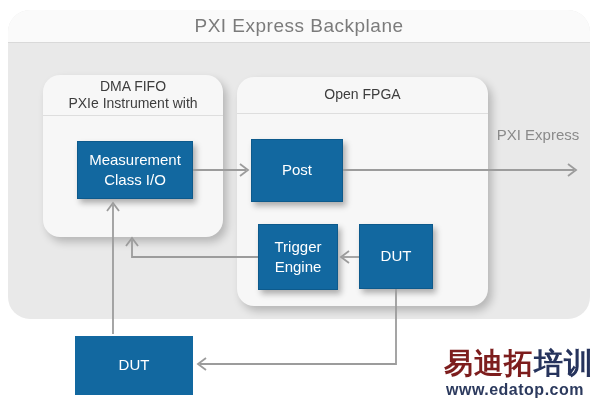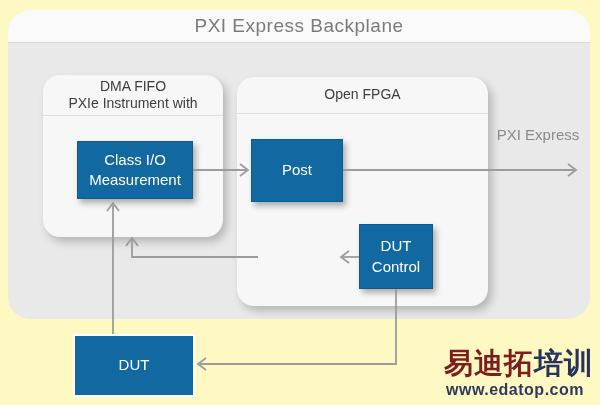--- a/index.html
+++ b/index.html
@@ -1,16 +1,16 @@
 <!DOCTYPE html>
 <html><head>
 <meta charset="utf-8">
 <style>
   html,body{margin:0;padding:0;background:#000;}
-  .stage{position:relative;width:600px;height:405px;background:#fef9c3;overflow:hidden;
+  .stage{position:relative;width:600px;height:405px;background:#ffffff;overflow:hidden;
          font-family:"Liberation Sans", sans-serif;}
 
   
   .backplane{position:absolute;left:8px;top:10px;width:582px;height:309px;
              background:#e9e9e9;border-radius:22px;}
   .backplane-header{position:absolute;left:0;top:0;width:100%;height:32px;
              background:#fafafa;border-radius:22px 22px 0 0;
              border-bottom:1px solid #d9d9d9;
              display:flex;align-items:center;justify-content:center;}
   .backplane-title{font-size:19px;color:#7b7b7b;letter-spacing:0.5px;}
@@ -73,32 +73,35 @@
     </div>
   </div>
 
   <div class="white-panel fpga-panel">
     <div class="panel-hdr">
       <span>Open FPGA</span>
     </div>
   </div>
 
   <div class="blue-box measurement-box">
+    <span>Measurement</span>
     <span>Class I/O</span>
-    <span>Measurement</span>
   </div>
 
   <div class="blue-box post-box">
     <span>Post</span>
   </div>
 
+  <div class="blue-box trigger-box">
+    <span>Trigger</span>
+    <span>Engine</span>
+  </div>
 
   <div class="blue-box dutctl-box">
     <span>DUT</span>
-    <span>Control</span>
   </div>
 
   <div class="blue-box dut-box">
     <span>DUT</span>
   </div>
 
   <svg class="arrows" viewBox="0 0 600 405" xmlns="http://www.w3.org/2000/svg">
     <g stroke="#9c9c9c" stroke-width="1.8" fill="none">
 
       <g>

